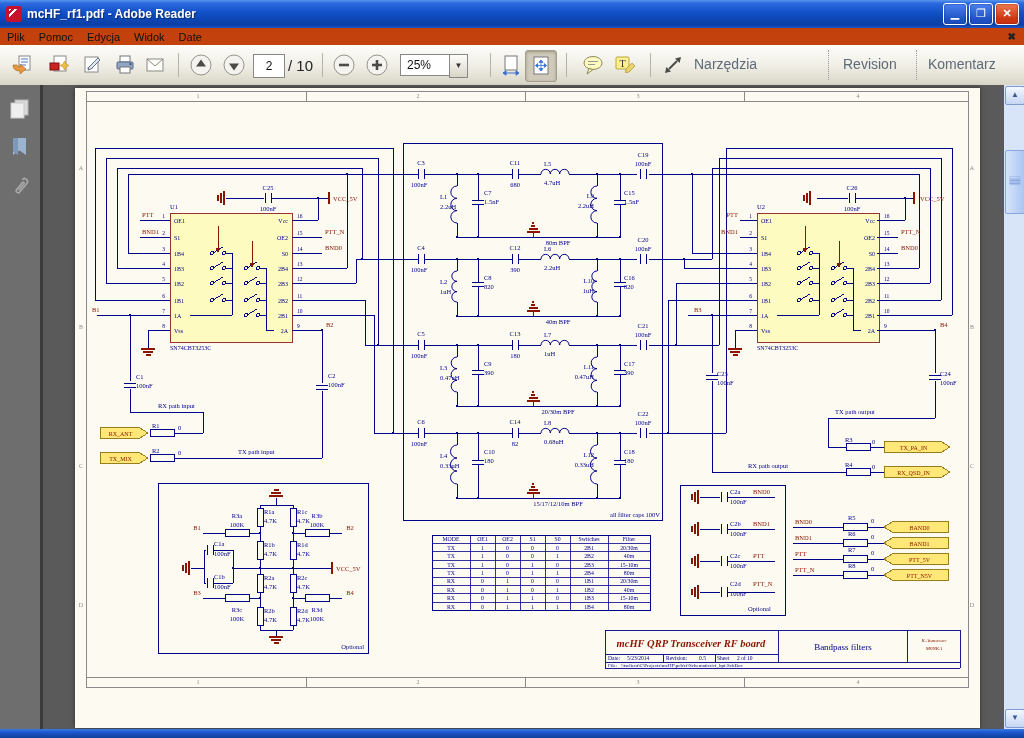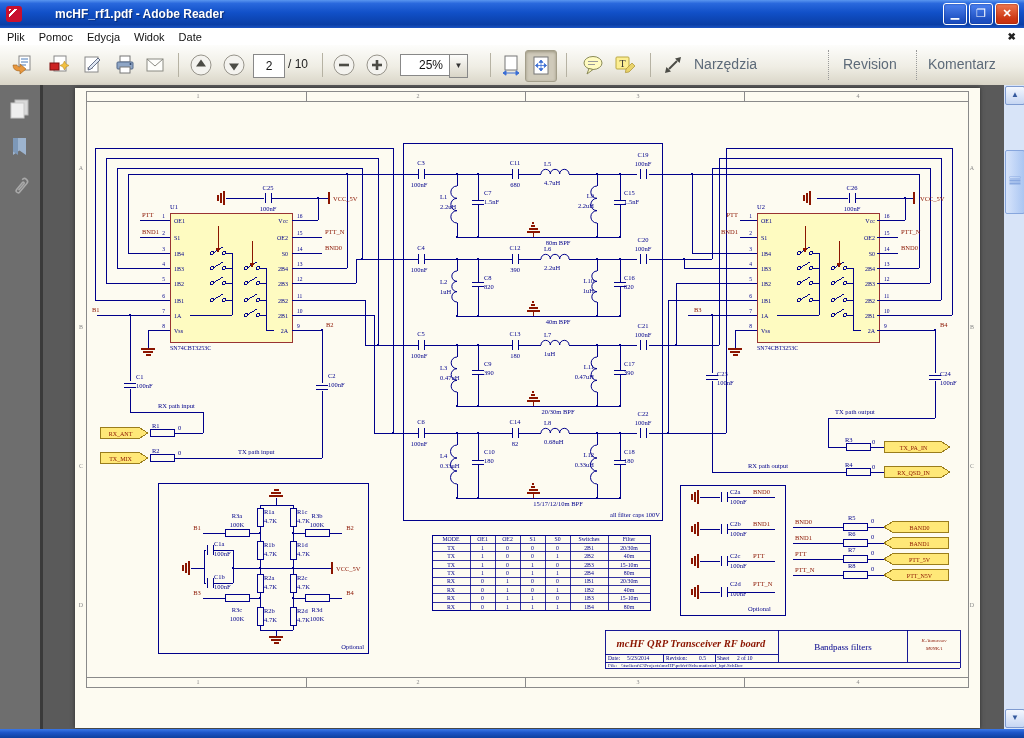--- a/index.html
+++ b/index.html
@@ -1,47 +1,47 @@
 <!DOCTYPE html>
 <html><head>
 <meta charset="utf-8">
 <style>
   html,body{margin:0;padding:0;}
   body{width:1024px;height:738px;overflow:hidden;background:#ece9d8;font-family:"Liberation Sans",sans-serif;position:relative;}
   
   #titlebar{position:absolute;left:0;top:0;width:1024px;height:28px;
     background:linear-gradient(180deg,#5a96ef 0%,#2a69dd 12%,#1150c8 45%,#0a3ea6 88%,#1c55c4 100%);
-    display:flex;align-items:center;gap:28px;}
+    display:flex;align-items:center;}
   #titlebar .appicon{width:16px;height:16px;margin:0 5px 0 6px;background:#c8102e;border-radius:3px;position:relative;flex:0 0 auto;}
   #titlebar .appicon::after{content:"";position:absolute;left:3px;top:3px;width:10px;height:10px;
     background:linear-gradient(135deg,#fff 0 2px,transparent 2px 4px,#fff 4px 6px,transparent 6px);}
   #titlebar .title{color:#fff;font-weight:bold;font-size:12px;text-shadow:1px 1px 1px #0a2a6e;flex:1;}
   .wbtns{display:flex;gap:2px;margin-right:5px;}
   .wbtn{width:22px;height:20px;border:1px solid #fff;border-radius:3px;color:#fff;font-size:11px;line-height:18px;text-align:center;
     background:linear-gradient(180deg,#4d82f0,#1d4fc0 80%);box-shadow:inset 0 0 2px #0b2f86;}
   .wbtn.close{background:linear-gradient(180deg,#ee7a52,#cc3511 75%);box-shadow:inset 0 0 2px #7e1402;font-weight:bold;}
   
-  #menubar{position:absolute;left:0;top:28px;width:1024px;height:17px;background:#ffffff;border-bottom:1px solid #d6d2c2;
+  #menubar{position:absolute;left:0;top:28px;width:1024px;height:17px;background:#c2410c;border-bottom:1px solid #d6d2c2;
     display:flex;align-items:center;font-size:11px;color:#111;}
   #menubar .mitem{padding:1px 7px;cursor:default;}
   #menubar .mclose{margin-left:auto;margin-right:8px;font-weight:bold;font-size:10px;color:#222;}
   
   #toolbar{position:absolute;left:0;top:45px;width:1024px;height:40px;
     background:linear-gradient(180deg,#fdfdfb 0%,#efede4 55%,#d9d5c7 100%);border-bottom:1px solid #97938a;}
   .tbtn{position:absolute;top:5px;width:30px;height:30px;display:flex;align-items:center;justify-content:center;border-radius:3px;}
   .tbtn.pressed{background:#cfcaba;box-shadow:inset 0 1px 3px #9a957f;border:1px solid #a39e8a;}
   .tsep{position:absolute;top:8px;width:1px;height:24px;background:#b6b2a3;}
   .tsep.dotted{background:none;border-left:1px dotted #9a9a9a;height:30px;top:5px;}
   .pagebox,.zoombox{position:absolute;top:9px;height:20px;background:#fff;border:1px solid #888;font-size:12px;color:#111;
     font-family:"Liberation Sans",sans-serif;}
   .pagebox{left:253px;width:26px;text-align:center;}
-  .zoombox{left:400px;width:48px;padding-left:18px;line-height:20px;}
+  .zoombox{left:400px;width:48px;padding-left:6px;line-height:20px;}
   .zoomarrow{position:absolute;left:449px;top:9px;width:17px;height:22px;background:linear-gradient(180deg,#fdfdfb,#d9d5c7);
     border:1px solid #888;font-size:8px;color:#333;text-align:center;line-height:22px;}
-  .slashlabel{position:absolute;left:288px;top:12px;font-size:12px;color:#222;text-align:right;}
+  .slashlabel{position:absolute;left:288px;top:12px;font-size:15px;color:#222;text-align:right;}
   .trlabel{position:absolute;top:11px;font-size:14px;color:#5d6a79;}
   
   #workspace{position:absolute;left:0;top:85px;width:1024px;height:644px;background:#5a5a5a;}
   #sidebar{position:absolute;left:0;top:0;width:40px;height:644px;background:#6e6e6e;border-right:3px solid #3a3a3a;}
   .sideicon{position:absolute;left:8px;width:24px;height:24px;}
   #page{position:absolute;left:75px;top:3px;width:905px;height:640px;background:#FDFBF1;box-shadow:0 0 4px #2e2e2e;}
   
   #vscroll{position:absolute;left:1004px;top:0;width:20px;height:644px;background:#d8e4f8;}
   .sbtn{position:absolute;left:1px;width:18px;height:17px;background:linear-gradient(180deg,#f3f7fe,#c6d6f3);
     border:1px solid #7e9ad0;border-radius:2px;text-align:center;font-size:8px;color:#355a9e;line-height:16px;}

